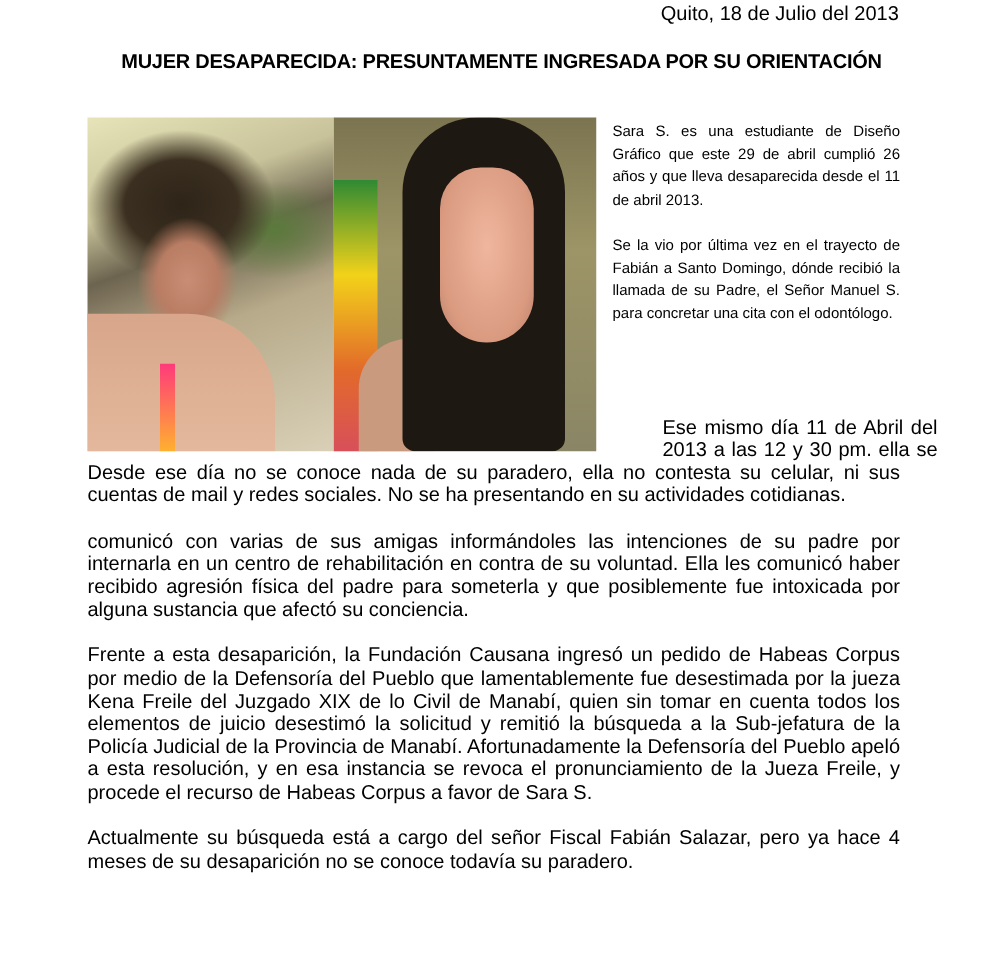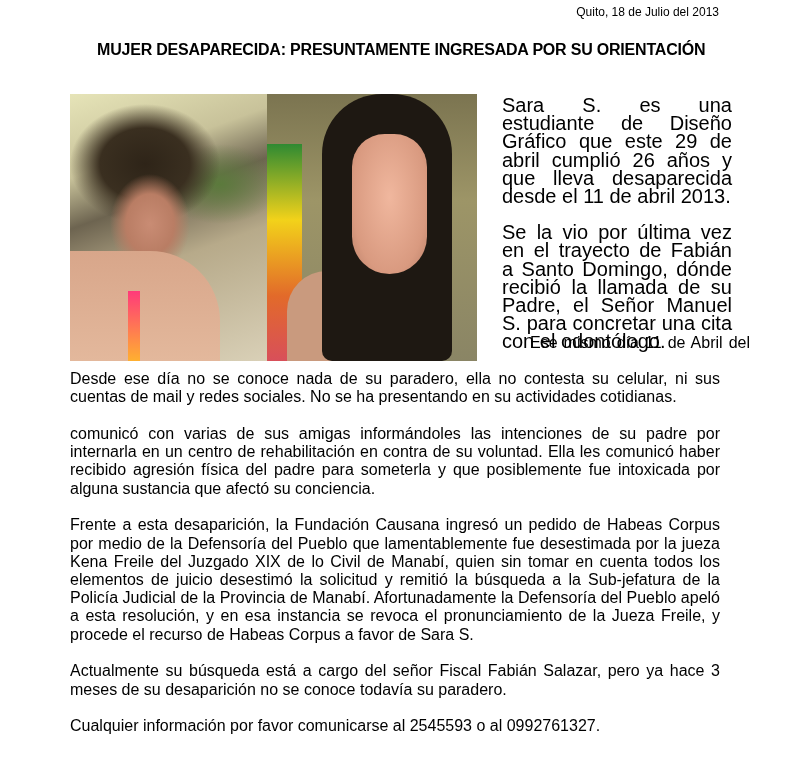--- a/index.html
+++ b/index.html
@@ -2,21 +2,21 @@
 <html><head>
 <meta charset="utf-8">
 <style>
   html, body { margin: 0; padding: 0; background: #ffffff; }
   body {
     width: 785px; height: 766px; position: relative; overflow: hidden;
     font-family: "Liberation Sans", sans-serif; color: #000;
   }
   .date {
     position: absolute; top: 3px; right: 66px;
-    font-size: 12px; line-height: 18px;
+    font-size: 16px; line-height: 18px;
   }
   .title {
     position: absolute; top: 40px; left: 85px; width: 650px;
     font-size: 16px; font-weight: bold; line-height: 19px;
     letter-spacing: -0.2px;
   }
   .title .l1 { display: block; padding-left: 12px; }
   .title .l2 { display: block; padding-left: 233px; }
   .photo {
     position: absolute; top: 94px; left: 70px; width: 407px; height: 267px;
@@ -55,21 +55,21 @@
     position: absolute; left: 85px; top: 40px; width: 75px; height: 140px;
     background: radial-gradient(ellipse at 50% 45%, #f0b79e 0%, #d99a80 70%, #b98068 100%);
     border-radius: 35px 35px 40px 40px;
   }
   .photo .p2 .shoulder {
     position: absolute; left: 20px; bottom: 0; width: 60px; height: 90px;
     background: #c99a7e; border-top-left-radius: 40px;
   }
   .side {
     position: absolute; left: 490px; top: 96px; width: 230px;
-    font-size: 20px; line-height: 18.2px; text-align: justify; margin-left: 12px;
+    font-size: 12px; line-height: 18.2px; text-align: justify;
   }
   .side p { margin: 0 0 18px 0; }
   .p3-start {
     position: absolute; left: 520px; top: 334px; width: 230px;
     font-size: 16px; line-height: 18.2px; text-align: justify;
   }
   .p3-start .l2 { display: block; padding-left: 10px; text-align-last: justify; }
   .p3-start .l1 { display: block; padding-left: 10px; text-align-last: justify; }
   .body {
     position: absolute; left: 70px; top: 370px; width: 650px;
@@ -99,21 +99,21 @@
   </div>
 </div>
 
 <div class="side">
   <p>Sara S. es una estudiante de Diseño Gráfico que este 29 de abril cumplió 26 años y que lleva desaparecida desde el 11 de abril 2013.</p>
   <p>Se la vio por última vez en el trayecto de Fabián a Santo Domingo, dónde recibió la llamada de su Padre, el Señor Manuel S. para concretar una cita con el odontólogo.</p>
 </div>
 
 <div class="p3-start">
   <span class="l1">Ese mismo día 11 de Abril del</span>
+  <span class="l2">2013 a las 12 y 30 pm. ella se</span>
 </div>
 
 <div class="body">
   <p>Desde ese día no se conoce nada de su paradero, ella no contesta su celular, ni  sus cuentas de mail y redes sociales. No se ha presentando en su actividades cotidianas.</p>
   <p>comunicó con varias de sus amigas informándoles las intenciones de su padre por internarla en un centro de rehabilitación en contra de su voluntad. Ella les comunicó haber recibido agresión física del padre para someterla y que posiblemente fue intoxicada por alguna sustancia que afectó su conciencia.</p>
   <p>Frente a esta desaparición, la Fundación Causana ingresó un pedido de Habeas Corpus por medio de la Defensoría del Pueblo que lamentablemente fue desestimada por la jueza Kena Freile del Juzgado XIX de lo Civil de Manabí, quien sin tomar en cuenta todos los elementos de juicio desestimó la solicitud y  remitió la búsqueda a la Sub-jefatura de la Policía Judicial de la Provincia de Manabí. Afortunadamente la Defensoría del Pueblo apeló a esta resolución, y en esa instancia se revoca el pronunciamiento de la Jueza Freile, y procede el recurso de Habeas Corpus a favor de Sara S.</p>
-  <p>Actualmente su búsqueda está a cargo del señor Fiscal Fabián Salazar, pero ya hace 3 meses de su desaparición no se conoce todavía su paradero.</p>
-  <p>Cualquier información por favor comunicarse al 2545593 o al 0992761327.</p>
+  <p>Actualmente su búsqueda está a cargo del señor Fiscal Fabián Salazar, pero ya hace 4 meses de su desaparición no se conoce todavía su paradero.</p>
 </div>
 
 </body></html>

